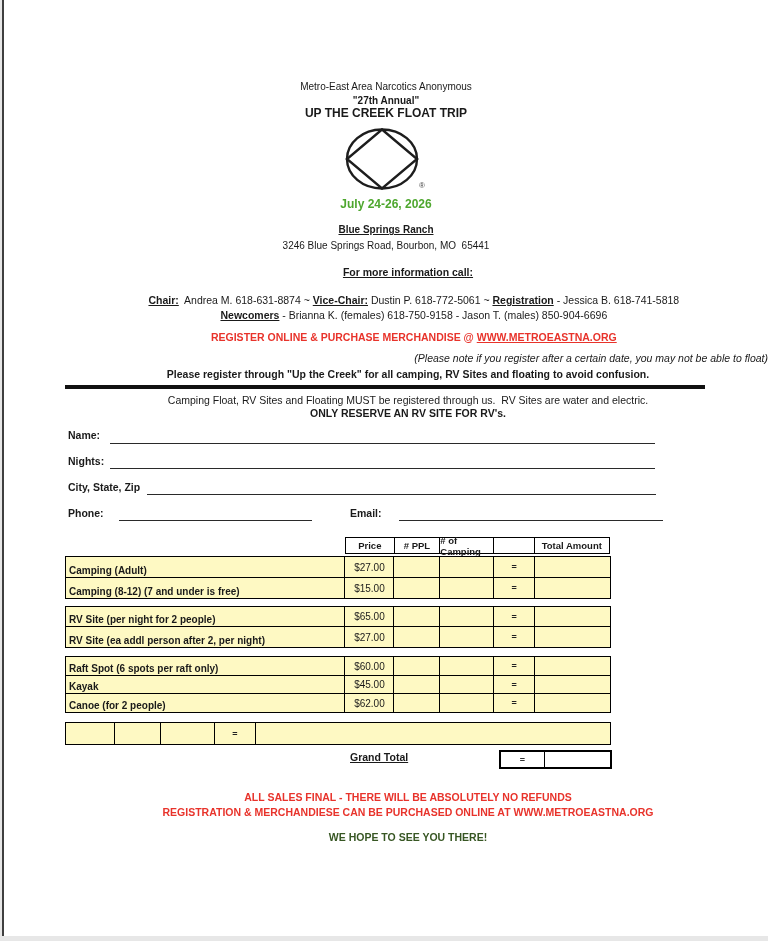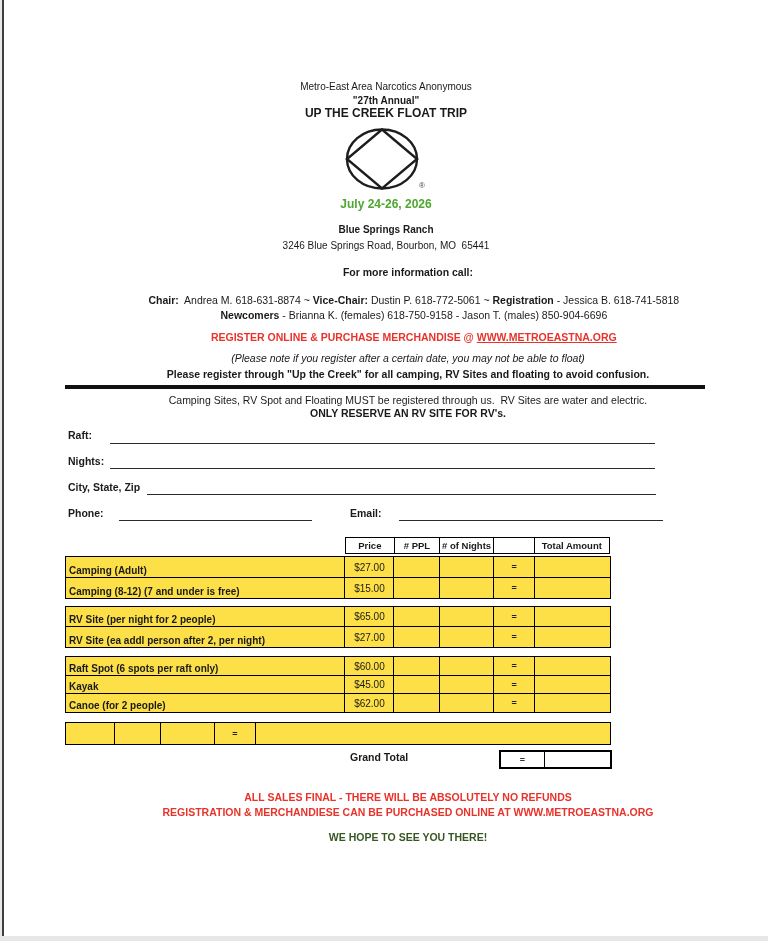--- a/index.html
+++ b/index.html
@@ -9,35 +9,35 @@
   }
   .page{
     position:absolute;left:2px;top:0;width:766px;height:936px;
     background:#ffffff;border-left:2px solid #3f3f3f;box-sizing:border-box;
   }
   .abs{position:absolute;}
   .ctr{left:0;right:0;text-align:center;white-space:pre-wrap;}
   .fs11{font-size:10px;line-height:14px;}
   .fs10{font-size:10.5px;line-height:13px;padding-left:44px;}
   .b{font-weight:bold;}
-  .u{}
-  .i{font-style:italic;}
+  .u{text-decoration:underline;}
+  .i{font-style:italic;text-align:right;}
   .red{color:#e8332b;}
   .green{color:#4ea72e;}
   .dkgreen{color:#375623;}
   .rule{height:4px;background:#111;}
   .fline{border-bottom:1.3px solid #2a2a2a;height:0;}
   .flabel{font-size:10.5px;font-weight:bold;white-space:pre-wrap;}
 
   
   .hdr-row{display:flex;border:1.4px solid #000;box-sizing:border-box;height:17px;}
   .hdr-cell{border-right:1px solid #000;box-sizing:border-box;display:flex;align-items:center;
             justify-content:center;font-size:9.5px;font-weight:bold;}
   .hdr-cell:last-child{border-right:none;}
-  .grp{border:1.6px solid #000;box-sizing:border-box;background:#fde047;}
+  .grp{border:1.6px solid #000;box-sizing:border-box;background:#fef9c3;}
   .prow{display:flex;border-bottom:1px solid #000;box-sizing:border-box;}
   .prow:last-child{border-bottom:none;}
   .pcell{border-right:1px solid #000;box-sizing:border-box;display:flex;align-items:center;
          font-size:10px;overflow:hidden;}
   .pcell:last-child{border-right:none;}
   .c-desc{width:280px;font-weight:bold;padding:3px 0 1px 3px;align-items:flex-end;white-space:pre;}
   .c-price{width:49px;justify-content:center;}
   .c-ppl{width:46px;}
   .c-nights{width:54px;}
   .c-eq{width:41px;justify-content:center;font-weight:bold;font-size:9px;color:#222;}
@@ -79,41 +79,41 @@
   </div>
 
   <div class="abs ctr fs10 b red" style="top:318px">
     <span>REGISTER ONLINE &amp; PURCHASE MERCHANDISE @ </span><a class="link">WWW.METROEASTNA.ORG</a>
   </div>
   <div class="abs ctr fs10 i" style="top:352px">(Please note if you register after a certain date, you may not be able to float)</div>
   <div class="abs ctr fs10 b" style="top:368px">Please register through "Up the Creek" for all camping, RV Sites and floating to avoid confusion.</div>
 
   <div class="abs rule" style="left:61px;top:385px;width:640px"></div>
 
-  <div class="abs ctr fs10" style="top:394px">Camping Sites, RV Spot and Floating MUST be registered through us.  RV Sites are water and electric.</div>
+  <div class="abs ctr fs10" style="top:394px">Camping Float, RV Sites and Floating MUST be registered through us.  RV Sites are water and electric.</div>
   <div class="abs ctr fs10 b" style="top:407px">ONLY RESERVE AN RV SITE FOR RV's.</div>
 
-  <div class="abs flabel" style="left:64px;top:429px">Raft:</div>
+  <div class="abs flabel" style="left:64px;top:429px">Name:</div>
   <div class="abs fline" style="left:106px;top:443px;width:545px"></div>
 
   <div class="abs flabel" style="left:64px;top:455px">Nights:</div>
   <div class="abs fline" style="left:106px;top:468px;width:545px"></div>
 
   <div class="abs flabel" style="left:64px;top:481px">City, State, Zip</div>
   <div class="abs fline" style="left:143px;top:494px;width:509px"></div>
 
   <div class="abs flabel" style="left:64px;top:507px">Phone:</div>
   <div class="abs fline" style="left:115px;top:520px;width:193px"></div>
   <div class="abs flabel" style="left:346px;top:507px">Email:</div>
   <div class="abs fline" style="left:395px;top:520px;width:264px"></div>
 
   <div class="abs hdr-row" style="left:341px;top:537px;width:265px">
     <div class="hdr-cell h-price">Price</div>
     <div class="hdr-cell h-ppl"># PPL</div>
-    <div class="hdr-cell h-nights"># of Nights</div>
+    <div class="hdr-cell h-nights"># of Camping</div>
     <div class="hdr-cell h-eq"></div>
     <div class="hdr-cell h-total">Total Amount</div>
   </div>
 
   <div class="abs grp" style="left:61px;top:556px;width:546px">
     <div class="prow" style="height:21px">
       <div class="pcell c-desc">Camping (Adult)</div>
       <div class="pcell c-price">$27.00</div>
       <div class="pcell c-ppl"></div>
       <div class="pcell c-nights"></div>

